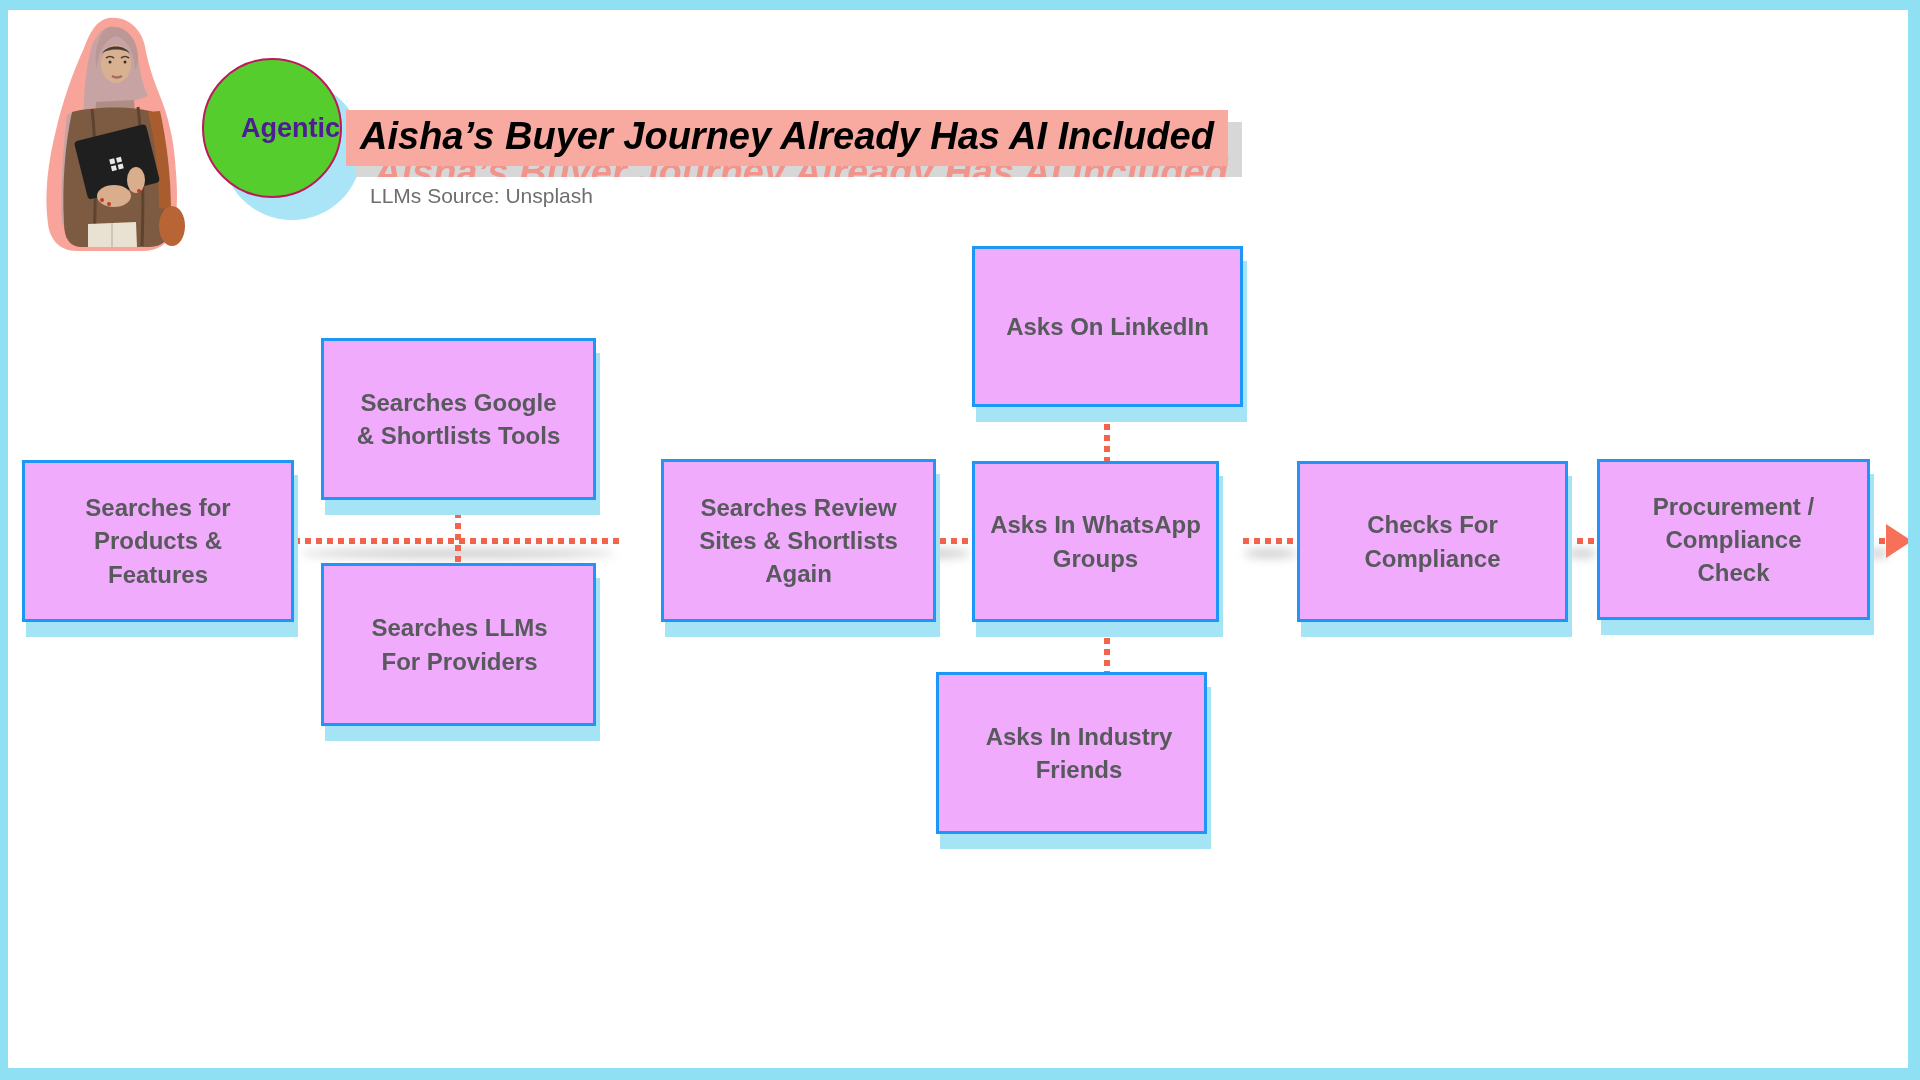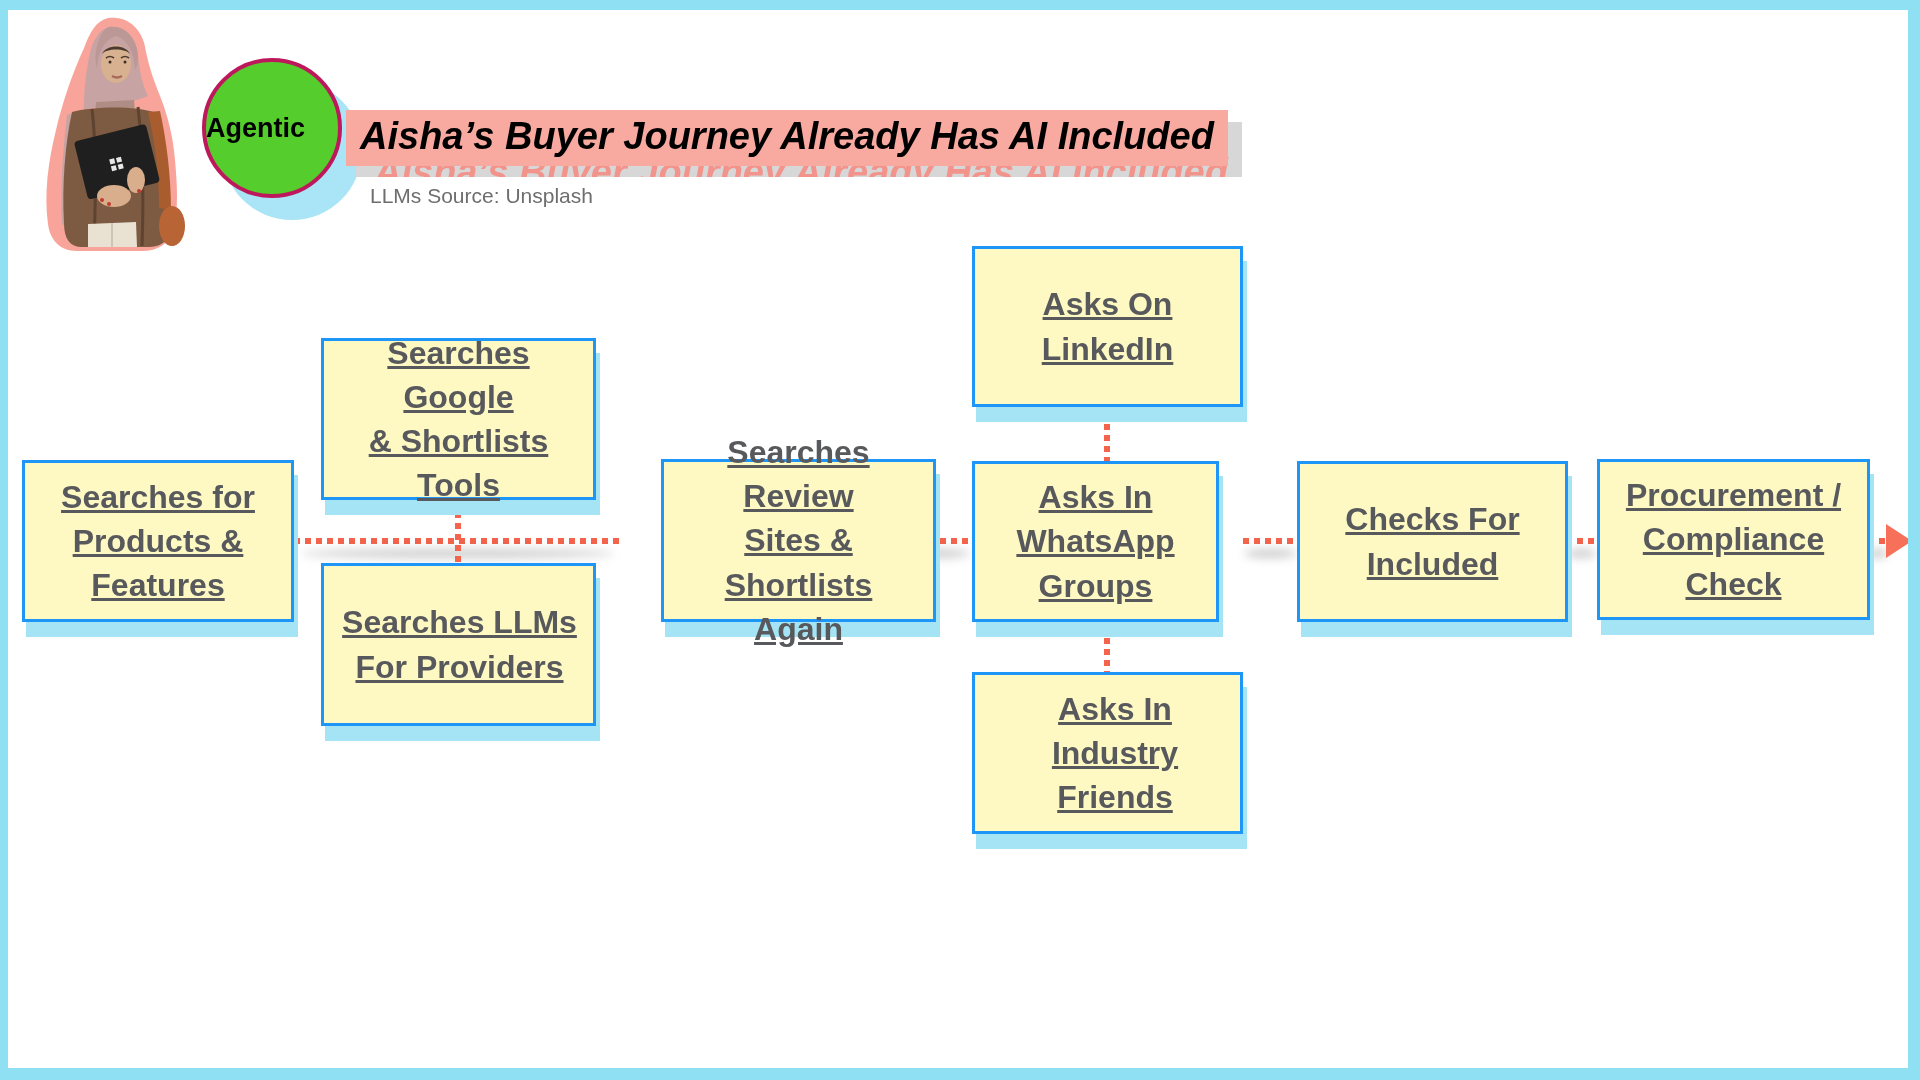--- a/index.html
+++ b/index.html
@@ -24,24 +24,24 @@
 
   
   .photo-sticker {
     position: absolute; left: 22px; top: 12px;
     width: 186px; height: 240px;
   }
   .badge {
     position: absolute; left: 202px; top: 58px;
     width: 140px; height: 140px;
     background: #55ce2d;
-    border: 4px solid #be185d;
+    border: 2px solid #be185d;
     border-radius: 50%;
-    display: flex; align-items: center; justify-content: flex-start;
-    font-weight: bold; font-size: 27px; color: #000000;
+    display: flex; align-items: center; justify-content: flex-end;
+    font-weight: bold; font-size: 27px; color: #4c1d95;
     z-index: 6;
   }
   .badge-shadow {
     position: absolute; left: 222px; top: 80px;
     width: 140px; height: 140px;
     background: #a9e5f6; border-radius: 50%;
     z-index: 5;
   }
   .title-wrap {
     position: absolute; left: 346px; top: 110px;
@@ -68,40 +68,39 @@
     z-index: 2;
   }
   .image-credit {
     position: absolute; left: 370px; top: 184px;
     font-size: 21px; color: #6e6e6e; z-index: 7;
   }
 
   
   .node {
     position: absolute;
-    background: #fef9c3;
+    background: #f0abfc;
     border: 3px solid #1e96f7;
     box-shadow: 4px 15px 0 0 #a5e4f5;
     display: flex; align-items: center; justify-content: center;
     text-align: center;
     color: #58595c;
-    font-weight: bold; font-size: 32px; line-height: 1.38;
+    font-weight: bold; font-size: 24px; line-height: 1.38;
     padding: 0 6px;
     z-index: 10;
-    text-decoration: underline;
   }
   .node-label { white-space: pre-line; }
 
   #n0 { left: 22px;   top: 460px; width: 272px; height: 162px; }
   #n1 { left: 321px;  top: 338px; width: 275px; height: 162px; }
   #n2 { left: 321px;  top: 563px; width: 275px; height: 163px; padding-left: 8px; }
   #n3 { left: 621px;  top: 459px; width: 275px; height: 163px; margin-left: 40px; }
   #n4 { left: 972px;  top: 246px; width: 271px; height: 161px; }
   #n5 { left: 972px;  top: 461px; width: 247px; height: 161px; }
-  #n6 { left: 972px;  top: 672px; width: 271px; height: 162px; padding-left: 21px; }
+  #n6 { left: 936px;  top: 672px; width: 271px; height: 162px; padding-left: 21px; }
   #n7 { left: 1297px; top: 461px; width: 271px; height: 161px; }
   #n8 { left: 1597px; top: 459px; width: 273px; height: 161px; }
 
   
   .h-dots {
     position: absolute; height: 6px;
     background-image: repeating-linear-gradient(to right, #f4634c 0 6px, transparent 6px 11px);
     z-index: 4;
   }
   .h-dots::after {
@@ -227,21 +226,21 @@
 <div class="node" id="n5">
   <span class="node-label">Asks In WhatsApp
 Groups</span>
 </div>
 <div class="node" id="n6">
   <span class="node-label">Asks In Industry
 Friends</span>
 </div>
 <div class="node" id="n7">
   <span class="node-label">Checks For
-Included</span>
+Compliance</span>
 </div>
 <div class="node" id="n8">
   <span class="node-label">Procurement /
 Compliance
 Check</span>
 </div>
 
 <div class="h-dots" id="r1"></div>
 <div class="h-dots" id="r2"></div>
 <div class="h-dots" id="r3"></div>

